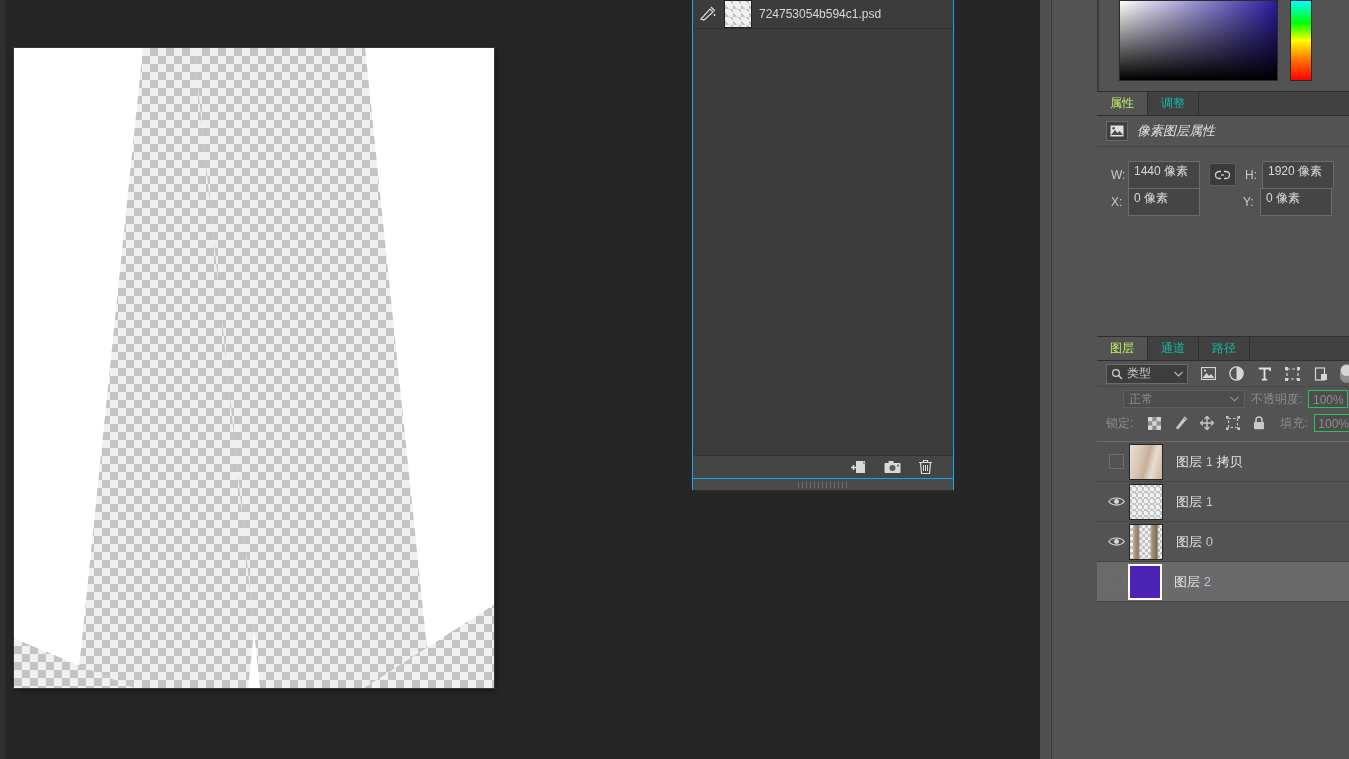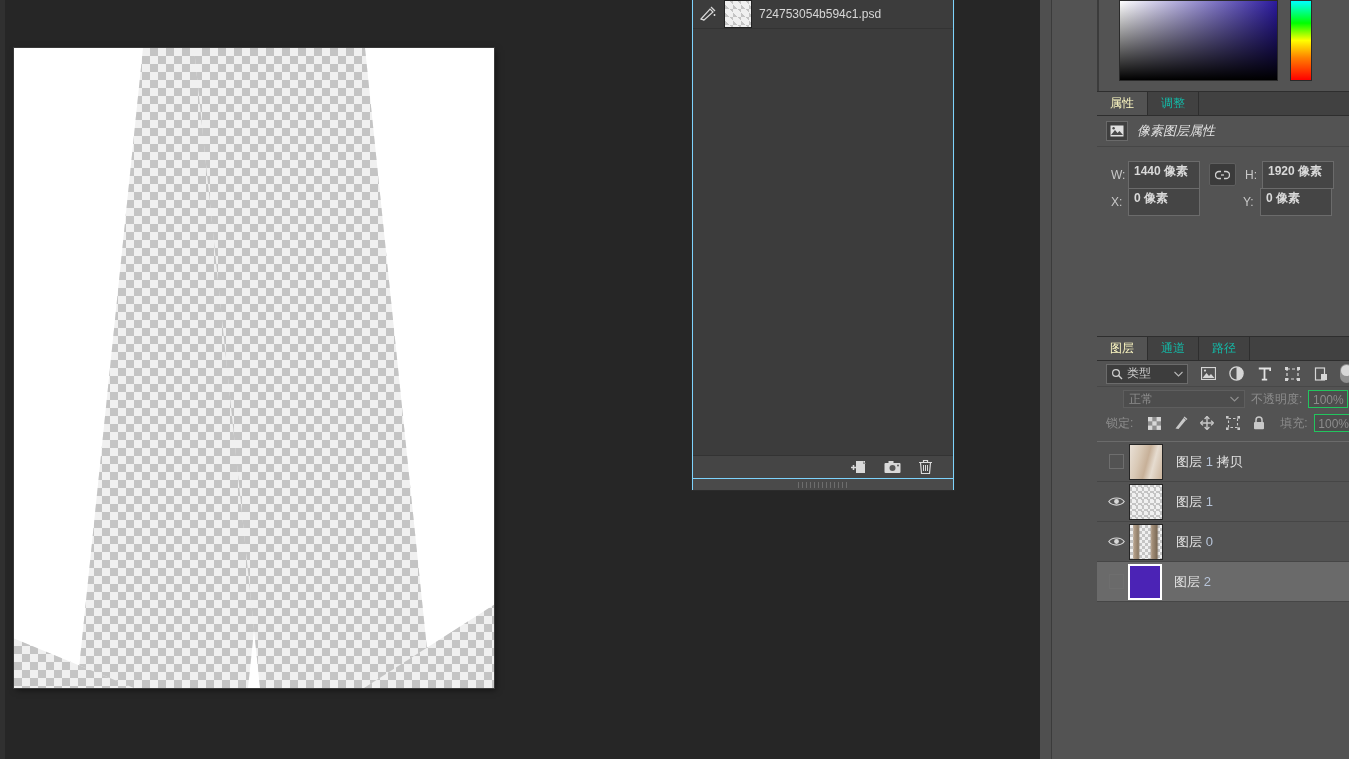--- a/index.html
+++ b/index.html
@@ -50,21 +50,21 @@
     clip-path:polygon(43% 0%, 100% 0%, 78% 100%, 21% 100%);}
   #cut-right{right:0;top:0;width:300px;height:640px;
     clip-path:polygon(0% 0%, 57% 0%, 79% 100%, 22% 100%);}
   #cut-bottom-left{left:0;bottom:0;width:120px;height:130px;
     clip-path:polygon(0% 62%, 100% 100%, 0% 100%);}
   #cut-bottom-right{right:0;bottom:0;width:130px;height:160px;
     clip-path:polygon(100% 48%, 100% 100%, 0% 100%);}
 
   
   #file-panel{position:absolute;left:691px;top:-1px;width:262px;height:490px;
-    background:#7dd3fc;border:1px solid #2b2b2b;}
+    background:#0ea5e9;border:1px solid #2b2b2b;}
   #file-list{position:absolute;left:1px;top:0;right:1px;bottom:34px;background:#3c3c3c;}
   .file-row{display:flex;align-items:center;height:28px;padding:0 6px;gap:7px;
     border-bottom:1px solid #333;background:#3c3c3c;}
   .file-row.selected{background:#5a5a5a;}
   .file-row .chk{width:13px;height:13px;border:1px solid #6d6d6d;background:#3c3c3c;flex:none;}
   .file-row .label{color:#d8d8d8;font-size:12px;white-space:nowrap;}
   .hist-icon{width:18px;height:16px;flex:none;}
   .thumb-mini{width:26px;height:26px;flex:none;border:1px solid #222;
     background-size:8px 8px;}
   #file-empty{position:absolute;left:1px;top:56px;right:1px;bottom:34px;background:#3c3c3c;}
@@ -91,34 +91,34 @@
                linear-gradient(to right, #ffffff 0%, #2b1a9e 100%);}
   #hue-strip{position:absolute;left:190px;top:0;width:20px;height:79px;border:1px solid #2a2a2a;
     background:linear-gradient(to bottom,#00ffff 0%,#00ff00 28%,#ffff00 50%,#ff7f00 72%,#ff0000 100%);}
 
   
   .panel{position:absolute;left:57px;width:292px;background:#535353;}
   .tabbar{position:relative;height:23px;background:#414141;border-bottom:1px solid #2e2e2e;
     display:flex;align-items:stretch;}
   .tab{display:flex;align-items:center;padding:0 13px;font-size:12px;color:#14b8a6;
     border-right:1px solid #2e2e2e;cursor:default;}
-  .tab.active{background:#535353;color:#fef9c3;box-shadow:inset 0 2px 0 #535353;font-family:Liberation Serif, serif;}
+  .tab.active{background:#535353;color:#bef264;box-shadow:inset 0 2px 0 #535353;font-family:Liberation Serif, serif;}
 
   
   #properties-panel{top:91px;height:245px;border-top:1px solid #2e2e2e;}
   #prop-header{display:flex;align-items:center;gap:9px;height:30px;padding:0 9px;
     border-bottom:1px solid #464646;}
   .prop-ico{width:20px;height:18px;background:#3f3f3f;border:1px solid #6a6a6a;
     display:flex;align-items:center;justify-content:center;}
   #prop-title{font-size:13px;color:#e2e2e2;font-style:italic;}
   #prop-body{padding:14px 0 0 0;}
   .prop-row{display:flex;align-items:center;height:27px;padding:0 14px;gap:0;}
   .fld-label{width:17px;font-size:12px;color:#c8c8c8;}
   .fld{height:28px;background:#454545;border:1px solid #6b6b6b;color:#d9d9d9;
-    font-size:12px;line-height:19px;padding:0 5px;box-sizing:border-box;font-weight:bold;}
+    font-size:12px;line-height:19px;padding:0 5px;box-sizing:border-box;}
   .fld.w{width:72px;}
   #link-btn{width:25px;height:21px;margin:0 9px;background:#3b3b3b;border:1px solid #5f5f5f;
     border-radius:2px;display:flex;align-items:center;justify-content:center;}
   .spacer-sm{width:10px;}
 
   
   #layers-panel{top:336px;height:423px;border-top:1px solid #2e2e2e;}
   #filter-row{display:flex;align-items:center;height:25px;padding:0 9px;gap:0;
     border-bottom:1px solid #484848;}
   #filter-select{width:82px;height:20px;background:#3d3d3d;border:1px solid #6b6b6b;

